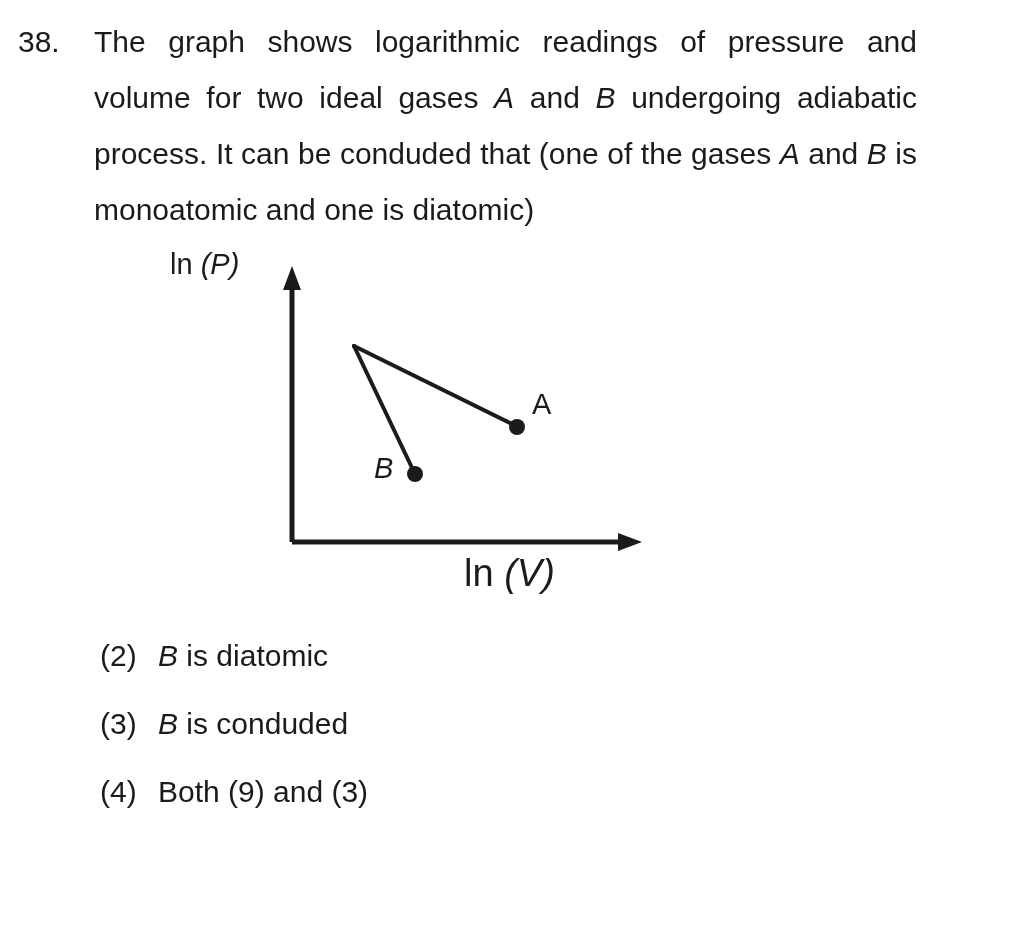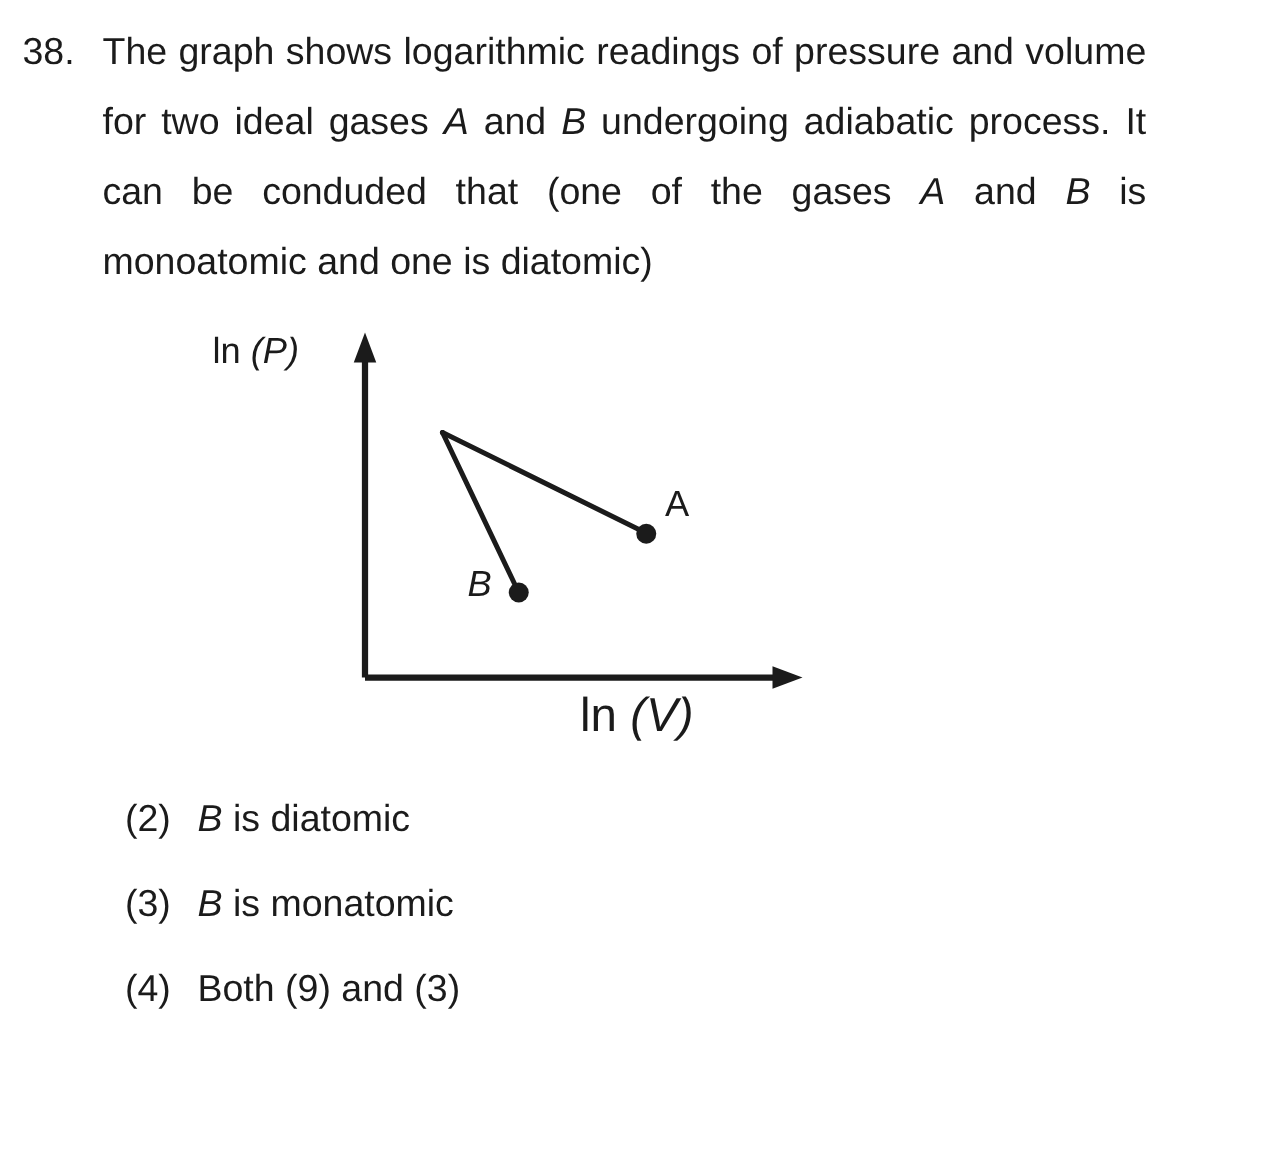--- a/index.html
+++ b/index.html
@@ -37,20 +37,21 @@
     box-sizing: border-box;
   }
   .q-text {
     flex: 1 1 auto;
     font-size: 30px;
     line-height: 56px;
     text-align: justify;
     max-width: 890px;
     padding-right: 55px;
     box-sizing: border-box;
+    margin-left: 12px;
   }
   .q-text .ital {
     font-style: italic;
   }
 
   
   .figure-wrap {
     margin-top: 16px;
     margin-left: 150px;
     width: 620px;
@@ -108,37 +109,37 @@
       </g>
 
       <g>
         <line x1="190" y1="92" x2="250" y2="218" stroke="#1b1b1b" stroke-width="4" stroke-linecap="round"></line>
         <circle cx="251" cy="220" r="8" fill="#1b1b1b"></circle>
       </g>
 
       <circle cx="190" cy="92" r="2" fill="#1b1b1b"></circle>
     </svg>
 
-    <div style="position:absolute; left:6px; top:-6px; font-size:29px;margin-top:17px;">
+    <div style="position:absolute; left:6px; top:-6px; font-size:29px;">
       <span>ln</span>
       <span style="font-style:italic;">(P)</span>
     </div>
     <div style="position:absolute; left:300px; top:298px; font-size:38px;">
       <span>ln</span>
       <span style="font-style:italic;">(V)</span>
     </div>
     <div style="position:absolute; left:368px; top:134px; font-size:29px;">A</div>
     <div style="position:absolute; left:210px; top:198px; font-size:29px; font-style:italic;">B</div>
   </div>
 
   <div class="options">
     <div class="option">
       <span class="opt-num">(2)</span><span class="ital">B</span><span> is diatomic</span>
     </div>
     <div class="option">
-      <span class="opt-num">(3)</span><span class="ital">B</span><span> is monatomic</span>
+      <span class="opt-num">(3)</span><span class="ital">B</span><span> is conduded</span>
     </div>
     <div class="option">
       <span class="opt-num">(4)</span><span>Both (9) and (3)</span>
     </div>
   </div>
 
 </div>
 
 </body></html>

